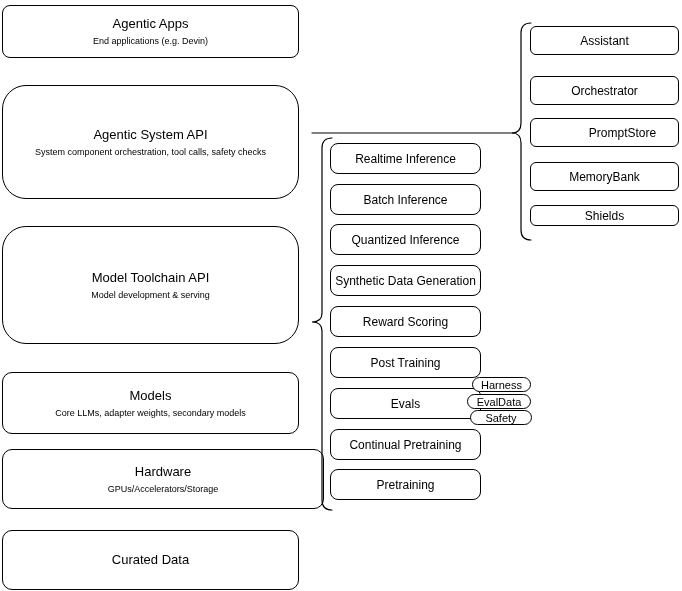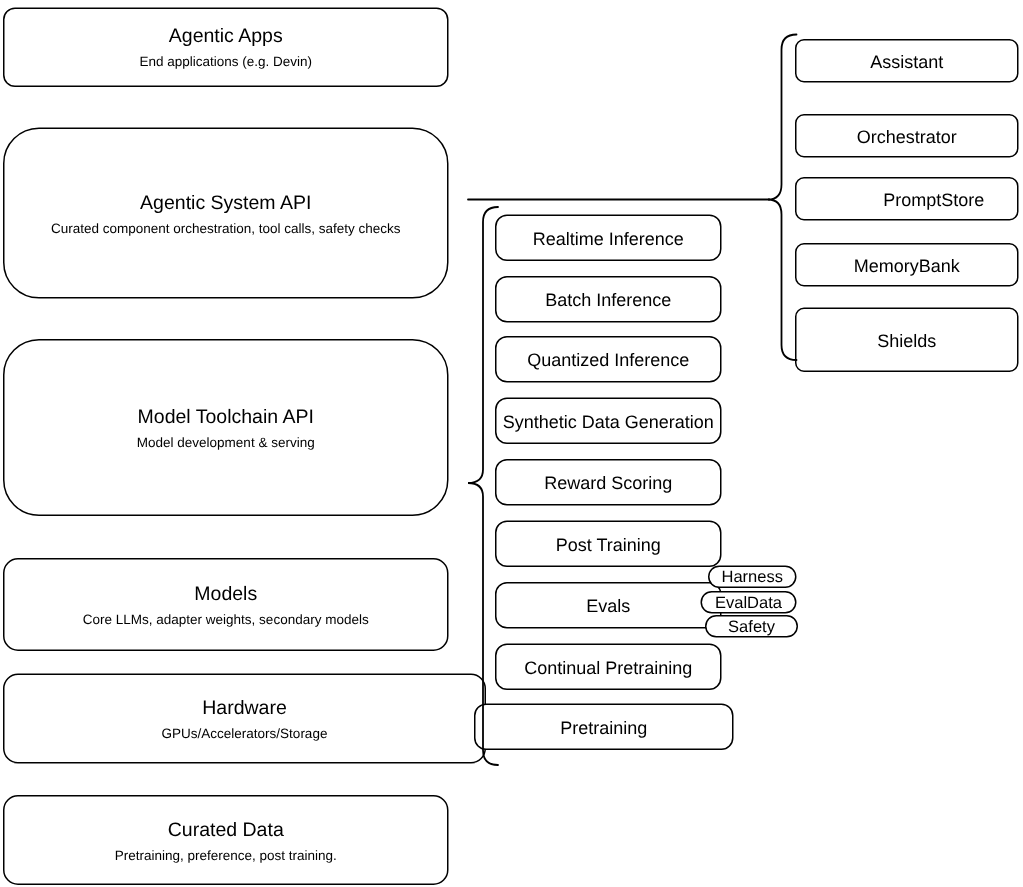--- a/index.html
+++ b/index.html
@@ -56,41 +56,40 @@
     <path d="M332,138 Q322,138 322,148 L322,313 Q322,322 312,322 Q322,322 322,331 L322,500 Q322,510 332,510"></path>
   </svg>
 
   <div class="box" style="left:2px;top:5px;width:297px;height:53px;border-radius:8px;">
     <div class="title">Agentic Apps</div>
     <div class="subtitle">End applications (e.g. Devin)</div>
   </div>
 
   <div class="box" style="left:2px;top:85px;width:297px;height:114px;border-radius:24px;">
     <div class="title">Agentic System API</div>
-    <div class="subtitle">Curated component orchestration, tool calls, safety checks</div>
+    <div class="subtitle">System component orchestration, tool calls, safety checks</div>
   </div>
 
   <div class="box" style="left:2px;top:226px;width:297px;height:118px;border-radius:24px;">
     <div class="title">Model Toolchain API</div>
     <div class="subtitle">Model development &amp; serving</div>
   </div>
 
   <div class="box" style="left:2px;top:372px;width:297px;height:62px;border-radius:10px;">
     <div class="title">Models</div>
     <div class="subtitle">Core LLMs, adapter weights, secondary models</div>
   </div>
 
   <div class="box" style="left:2px;top:449px;width:322px;height:60px;border-radius:10px;">
     <div class="title">Hardware</div>
     <div class="subtitle">GPUs/Accelerators/Storage</div>
   </div>
 
   <div class="box" style="left:2px;top:530px;width:297px;height:60px;border-radius:10px;">
     <div class="title">Curated Data</div>
-    <div class="subtitle">Pretraining, preference, post training.</div>
   </div>
 
   <div class="box" style="left:330px;top:143px;width:151px;height:31px;border-radius:8px;">
     <div class="label">Realtime Inference</div>
   </div>
   <div class="box" style="left:330px;top:184px;width:151px;height:31px;border-radius:8px;">
     <div class="label">Batch Inference</div>
   </div>
   <div class="box" style="left:330px;top:224px;width:151px;height:31px;border-radius:8px;text-align:center;">
     <div class="label">Quantized Inference</div>
@@ -103,21 +102,21 @@
   </div>
   <div class="box" style="left:330px;top:347px;width:151px;height:31px;border-radius:8px;">
     <div class="label">Post Training</div>
   </div>
   <div class="box" style="left:330px;top:388px;width:151px;height:31px;border-radius:8px;">
     <div class="label">Evals</div>
   </div>
   <div class="box" style="left:330px;top:429px;width:151px;height:31px;border-radius:8px;">
     <div class="label">Continual Pretraining</div>
   </div>
-  <div class="box" style="left:316px;top:469px;width:173px;height:31px;border-radius:8px;">
+  <div class="box" style="left:330px;top:469px;width:151px;height:31px;border-radius:8px;">
     <div class="label">Pretraining</div>
   </div>
 
   <div class="pill" style="left:472px;top:377px;width:59px;height:15px;align-items:center;">
     <span>Harness</span>
   </div>
   <div class="pill" style="left:467px;top:394px;width:64px;height:15px;">
     <span>EvalData</span>
   </div>
   <div class="pill" style="left:470px;top:410px;width:62px;height:15px;">
@@ -129,17 +128,17 @@
   </div>
   <div class="box" style="left:530px;top:76px;width:149px;height:29px;border-radius:6px;">
     <div class="label">Orchestrator</div>
   </div>
   <div class="box" style="left:530px;top:118px;width:149px;height:29px;border-radius:6px;padding-left:36px;">
     <div class="label">PromptStore</div>
   </div>
   <div class="box" style="left:530px;top:162px;width:149px;height:29px;border-radius:6px;">
     <div class="label">MemoryBank</div>
   </div>
-  <div class="box" style="left:530px;top:205px;width:149px;height:43px;border-radius:6px;">
+  <div class="box" style="left:530px;top:205px;width:149px;height:21px;border-radius:6px;">
     <div class="label">Shields</div>
   </div>
 
 </div>
 
 </body></html>

